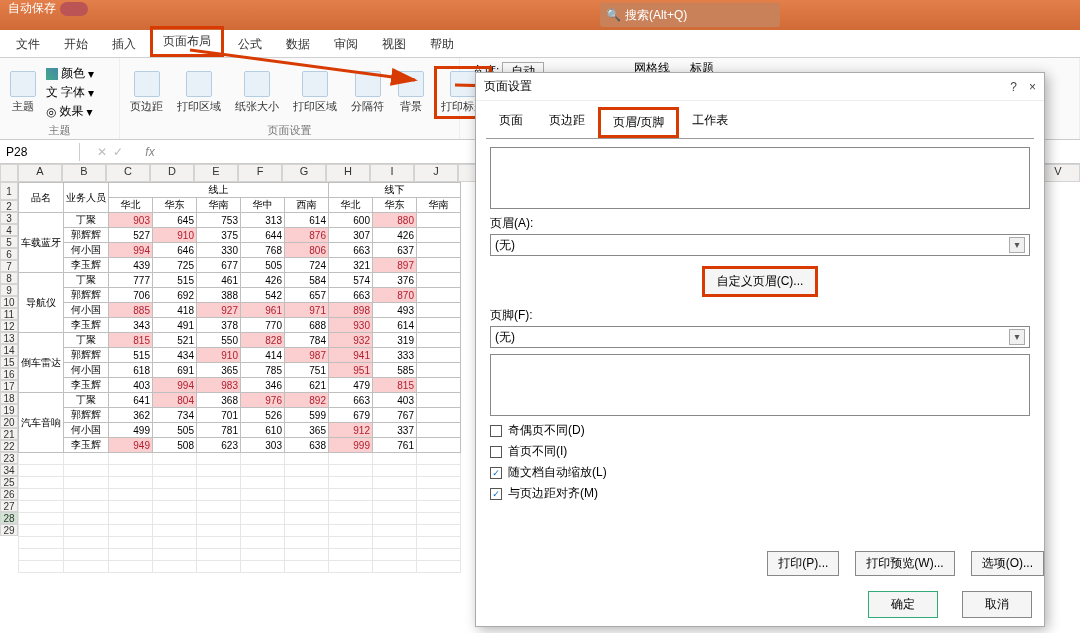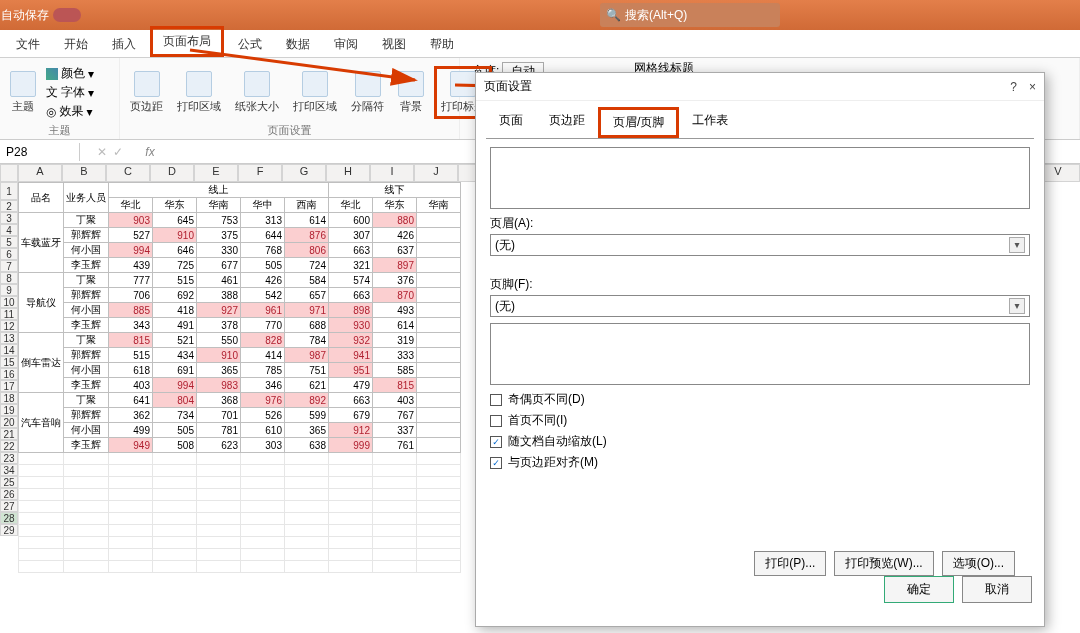--- a/index.html
+++ b/index.html
@@ -1,17 +1,17 @@
 <!DOCTYPE html>
 <html><head>
 <meta charset="utf-8">
 <style>
 *{box-sizing:border-box;margin:0;padding:0;font-family:"Microsoft YaHei",SimSun,sans-serif;font-size:12px}
 body{position:relative;width:1080px;height:633px;background:#fff;overflow:hidden}
-.titlebar{height:30px;background:linear-gradient(#e37f4a,#d06a36);display:flex;align-items:center;padding:0 1px;color:#fff}
+.titlebar{height:30px;background:linear-gradient(#e37f4a,#d06a36);display:flex;align-items:flex-start;padding:0 8px;color:#fff}
 .titlebar .title-left{display:flex;align-items:center;gap:4px}
 .titlebar .title-center{flex:1;text-align:center;color:#f0e0d0}
 .searchbox{position:absolute;left:600px;top:3px;width:180px;height:24px;background:#c9815a;border-radius:3px;display:flex;align-items:center;padding:0 6px;color:#fff;gap:4px}
 .ribbon-tabs{height:28px;display:flex;align-items:flex-end;gap:4px;padding:0 6px;background:#fff;border-bottom:1px solid #d0d0d0}
 .ribbon-tabs .tab{padding:4px 10px;cursor:pointer;color:#333}
 .ribbon-tabs .tab.active{border:2px solid #d83b01;color:#333;font-weight:500}
 .ribbon{height:82px;background:#fafafa;border-bottom:1px solid #ccc;display:flex;align-items:stretch}
 .ribgroup{padding:4px 6px 2px 6px;display:flex;flex-direction:column;border-right:1px solid #eee}
 .ribgroup .icons{flex:1;display:flex;align-items:center;gap:6px}
 .ribgroup .grouplabel{text-align:center;color:#777;font-size:11px;height:14px}
@@ -47,22 +47,22 @@
 .dlg-tabs .dt.active.highlight-red{border:3px solid #d83b01;border-bottom:3px solid #d83b01}
 .dlg-body{padding:8px 14px}
 .preview-box{border:1px solid #888;height:62px;margin-bottom:6px;background:#fff}
 .fld-label{margin:4px 0 2px 0}
 .fld-select{width:100%;height:22px;border:1px solid #888;background:#fff;padding:0 4px;display:flex;align-items:center;justify-content:space-between}
 .sel-arrow{width:16px;height:16px;border:1px solid #aaa;background:#f0f0f0;text-align:center;font-size:10px;line-height:14px;color:#555}
 .dlg-btnrow{display:flex;justify-content:center;gap:18px;margin:10px 0}
 .btn{border:1px solid #888;background:#f5f5f5;padding:3px 10px;cursor:pointer;font-size:12px}
 .chk-row{display:flex;align-items:center;gap:6px;margin:4px 0}
 .chk{width:12px;height:12px;border:1px solid #555;display:inline-flex;align-items:center;justify-content:center;font-size:9px;color:#0066cc}
-.dlg-footer{position:absolute;bottom:23px;right:12px;display:flex;gap:8px}
-.dlg-printrow{position:absolute;bottom:50px;right:29px;display:flex;gap:8px}
+.dlg-footer{position:absolute;bottom:8px;right:12px;display:flex;gap:24px}
+.dlg-printrow{position:absolute;bottom:50px;right:0;display:flex;gap:16px}
 .arrow{position:absolute;color:#d83b01;pointer-events:none}
 .rowheads .rh.th{height:18px;line-height:18px}
 
 </style>
 </head>
 <body>
 
 <div class="titlebar">
   <div class="title-left">
     <span>自动保存</span>
@@ -135,21 +135,21 @@
     </div>
     <div class="grouplabel">页面设置</div>
   </div>
   <div class="ribgroup" style="flex:1">
     <div class="icons" style="flex-direction:column;align-items:flex-start;gap:2px;padding-left:6px">
       <div class="smallrow">
           <span>宽度:</span> 
           <span style="border:1px solid #aaa;padding:0 8px">自动</span>
         </div>
     </div>
-    <div style="position:absolute;left:634px;top:60px;display:flex;">
+    <div style="position:absolute;left:634px;top:60px;display:flex;gap:20px">
       <span>网格线</span>
       <span>标题</span>
     </div>
     <div style="position:absolute;right:10px;top:58px;display:flex;gap:6px">
       <span class="ic" style="width:22px;height:22px"></span>
       <span class="ic" style="width:22px;height:22px"></span>
       <span class="ic" style="width:22px;height:22px"></span>
       <span class="ic" style="width:22px;height:22px"></span>
       <span class="ic" style="width:22px;height:22px"></span>
     </div>
@@ -570,20 +570,21 @@
   </div>
   <div style="border-top:1px solid #999;margin:0 10px"></div>
   <div class="dlg-body">
     <div class="preview-box"></div>
     <div class="fld-label">页眉(A):</div>
     <div class="fld-select">
         <span>(无)</span>
         <span class="sel-arrow">▾</span>
       </div>
     <div class="dlg-btnrow">
+      <button class="btn highlight-red" style="padding:4px 12px">自定义页眉(C)...</button>
     </div>
     <div class="fld-label">页脚(F):</div>
     <div class="fld-select">
         <span>(无)</span>
         <span class="sel-arrow">▾</span>
       </div>
     <div class="preview-box" style="margin-top:6px"></div>
 
     <div class="chk-row">
         <span class="chk"></span>

